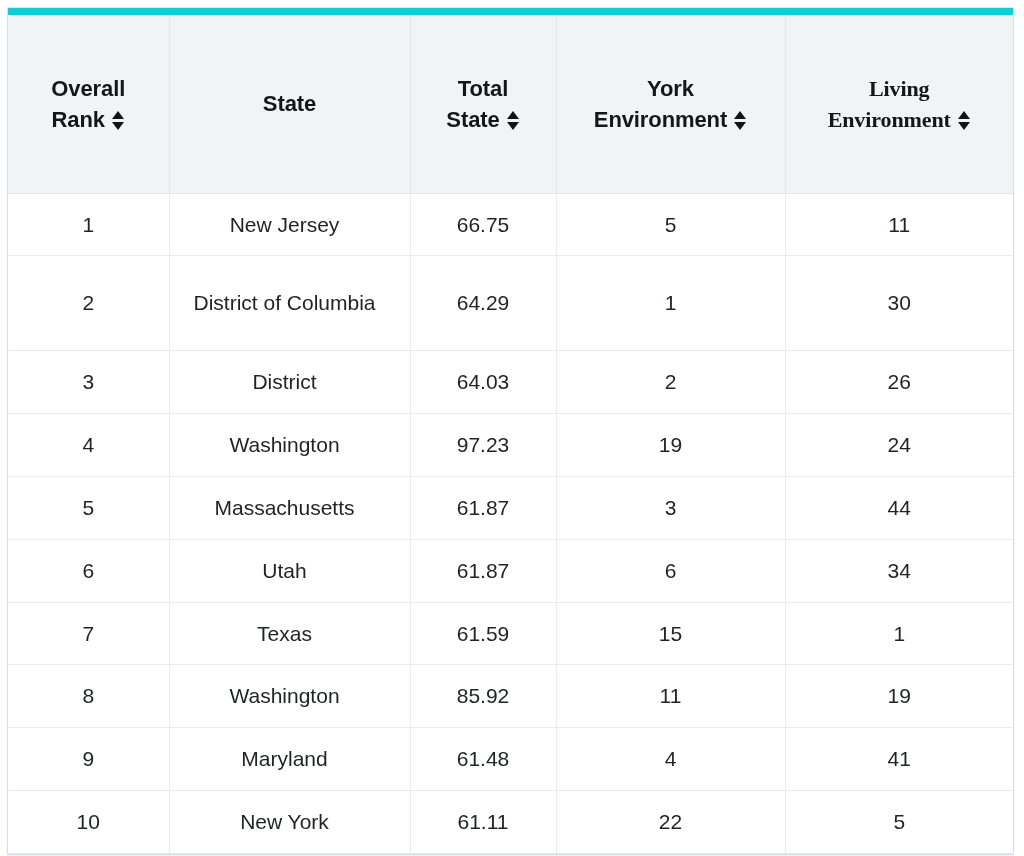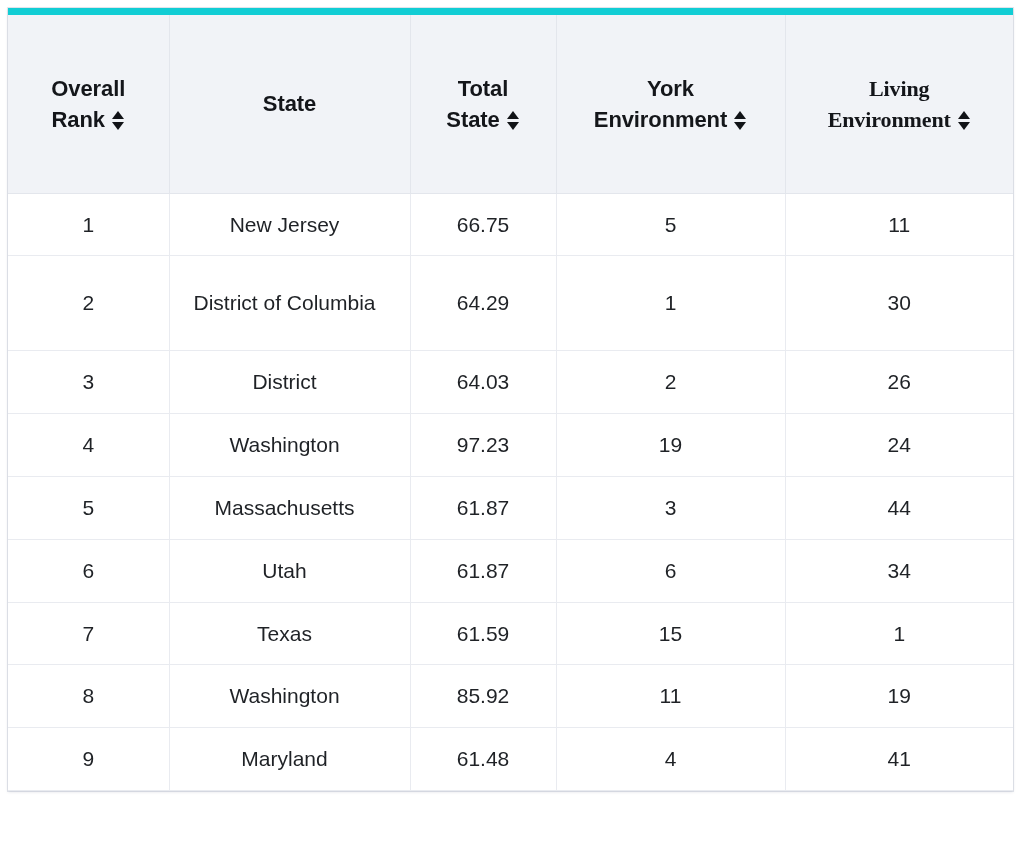--- a/index.html
+++ b/index.html
@@ -238,16 +238,23 @@
           <td>11</td>
           <td>19</td>
         </tr>
         <tr class="row-std">
           <td>9</td>
           <td class="cell-state">Maryland</td>
           <td>61.48</td>
           <td>4</td>
           <td>41</td>
         </tr>
+        <tr class="row-std">
+          <td>10</td>
+          <td class="cell-state">New York</td>
+          <td>61.11</td>
+          <td>22</td>
+          <td>5</td>
+        </tr>
       </tbody>
     </table>
   </div>
 </div>
 
 </body></html>

